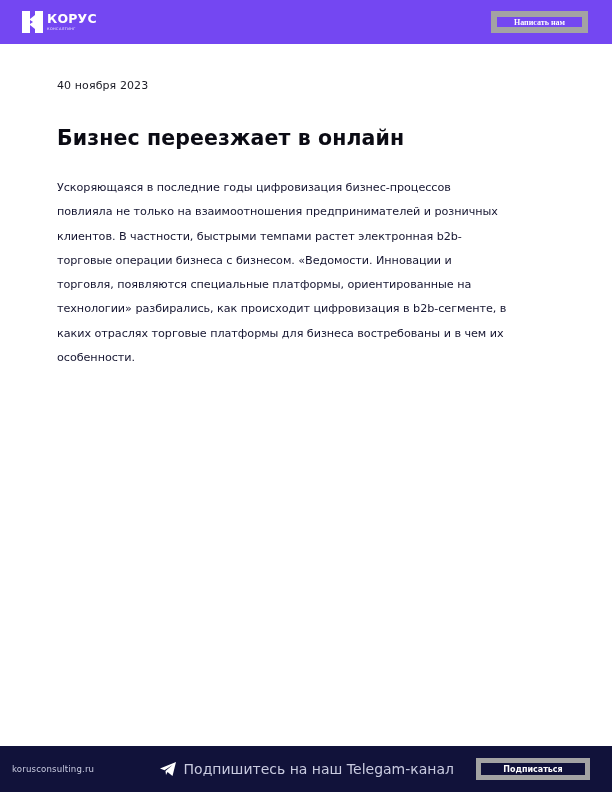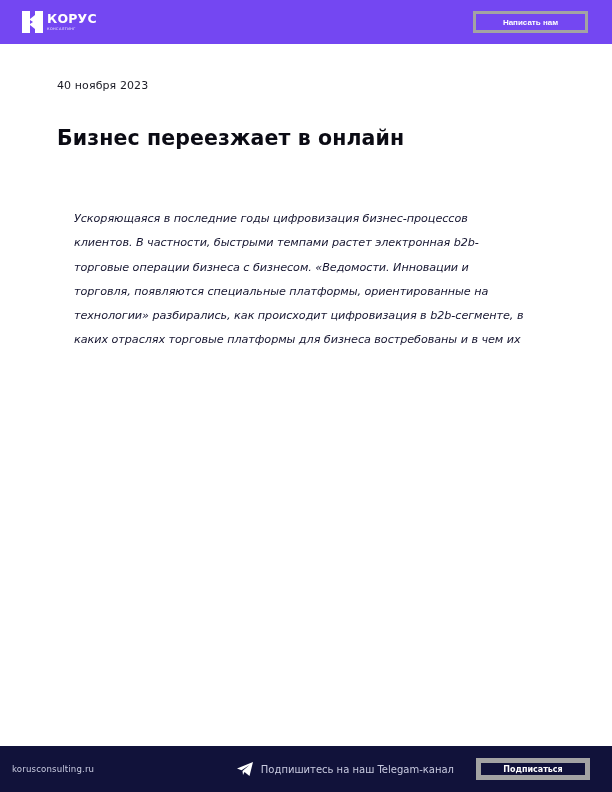--- a/index.html
+++ b/index.html
@@ -22,52 +22,51 @@
     .logo-mark svg { display: block; }
     .logo-text { display: flex; flex-direction: column; line-height: 1; }
     .logo-name {
       color: #fff; font-family: "DejaVu Sans", sans-serif; font-weight: bold;
       font-size: 12.5px; letter-spacing: 0.2px;
     }
     .logo-sub {
       color: #fff; font-size: 3.5px; letter-spacing: 0.4px; margin-top: 2px; opacity: 0.9;
     }
     .btn-write {
-      width: 115px; height: 22px;
-      border: 3px solid #a3a3a3;
+      width: 97px; height: 22px;
+      border: 6px solid #a3a3a3;
       background: transparent; color: #ffffff;
-      font-family: Liberation Sans, sans-serif; font-weight: bold; font-size: 8px;
+      font-family: Liberation Serif, serif; font-weight: bold; font-size: 8px;
       display: flex; align-items: center; justify-content: center;
       margin-right: 2px;
     }
     .date {
       position: absolute; left: 57px; top: 79px;
       font-size: 11px; color: #1a1a24; letter-spacing: 0.1px;
     }
     .title {
       position: absolute; left: 57px; top: 126px;
       font-size: 20.5px; font-weight: bold; color: #0b0b14; letter-spacing: 0.1px;
     }
     .lead {
-      position: absolute; left: 57px; top: 207px; width: 500px;
-      font-style: italic; font-size: 11.2px; line-height: 24.3px; color: #151530;
+      position: absolute; left: 57px; top: 176px; width: 500px;
+      font-size: 11.2px; line-height: 24.3px; color: #151530;
       letter-spacing: -0.05px;
-      margin-left: 17px;
     }
     .lead span { display: block; white-space: nowrap; }
     .footer {
       position: absolute; left: 0; top: 746px; width: 612px; height: 46px;
       background: #11123a;
       display: flex; align-items: center;
       padding: 0 22px 0 12px;
     }
     .site { color: #c9cbe0; font-size: 8.6px; letter-spacing: 0.15px; }
     .tg-wrap { margin-left: auto; display: flex; align-items: center; gap: 8px; }
     .tg-icon { width: 16px; height: 14px; display: block; }
-    .tg-text { color: #c9cbe0; font-size: 10px; }
+    .tg-text { color: #c9cbe0; font-size: 14px; }
     .btn-sub {
       margin-left: 14px; width: 114px; height: 22px;
       border: 5px solid #a3a3a3; background: transparent;
       color: #ffffff; font-weight: bold; font-size: 8px;
       font-family: "DejaVu Sans", sans-serif;
       display: flex; align-items: center; justify-content: center;
     }
   </style>
 </head>
 <body>
@@ -88,25 +87,27 @@
     </div>
   </div>
   <button class="btn-write">Написать нам</button>
 </header>
 
 <main>
   <div class="date">40 ноября 2023</div>
   <h1 class="title">Бизнес переезжает в онлайн</h1>
   <p class="lead">
     <span>Ускоряющаяся в последние годы цифровизация бизнес-процессов</span>
+    <span>повлияла не только на взаимоотношения предпринимателей и розничных</span>
     <span>клиентов. В частности, быстрыми темпами растет электронная b2b-</span>
     <span>торговые операции бизнеса с бизнесом. «Ведомости. Инновации и</span>
     <span>торговля, появляются специальные платформы, ориентированные на</span>
     <span>технологии» разбирались, как происходит цифровизация в b2b-сегменте, в</span>
     <span>каких отраслях торговые платформы для бизнеса востребованы и в чем их</span>
+    <span>особенности.</span>
   </p>
 </main>
 
 <footer class="footer">
   <a class="site">korusconsulting.ru</a>
   <div class="tg-wrap">
     <svg class="tg-icon" viewBox="0 0 16 14">
       <polygon points="0,6.5 16,0 12.5,14 7.5,10 6,13 5.5,9 12.5,3 4.5,8.2" fill="#ffffff"></polygon>
     </svg>
     <span class="tg-text">Подпишитесь на наш Telegam-канал</span>

